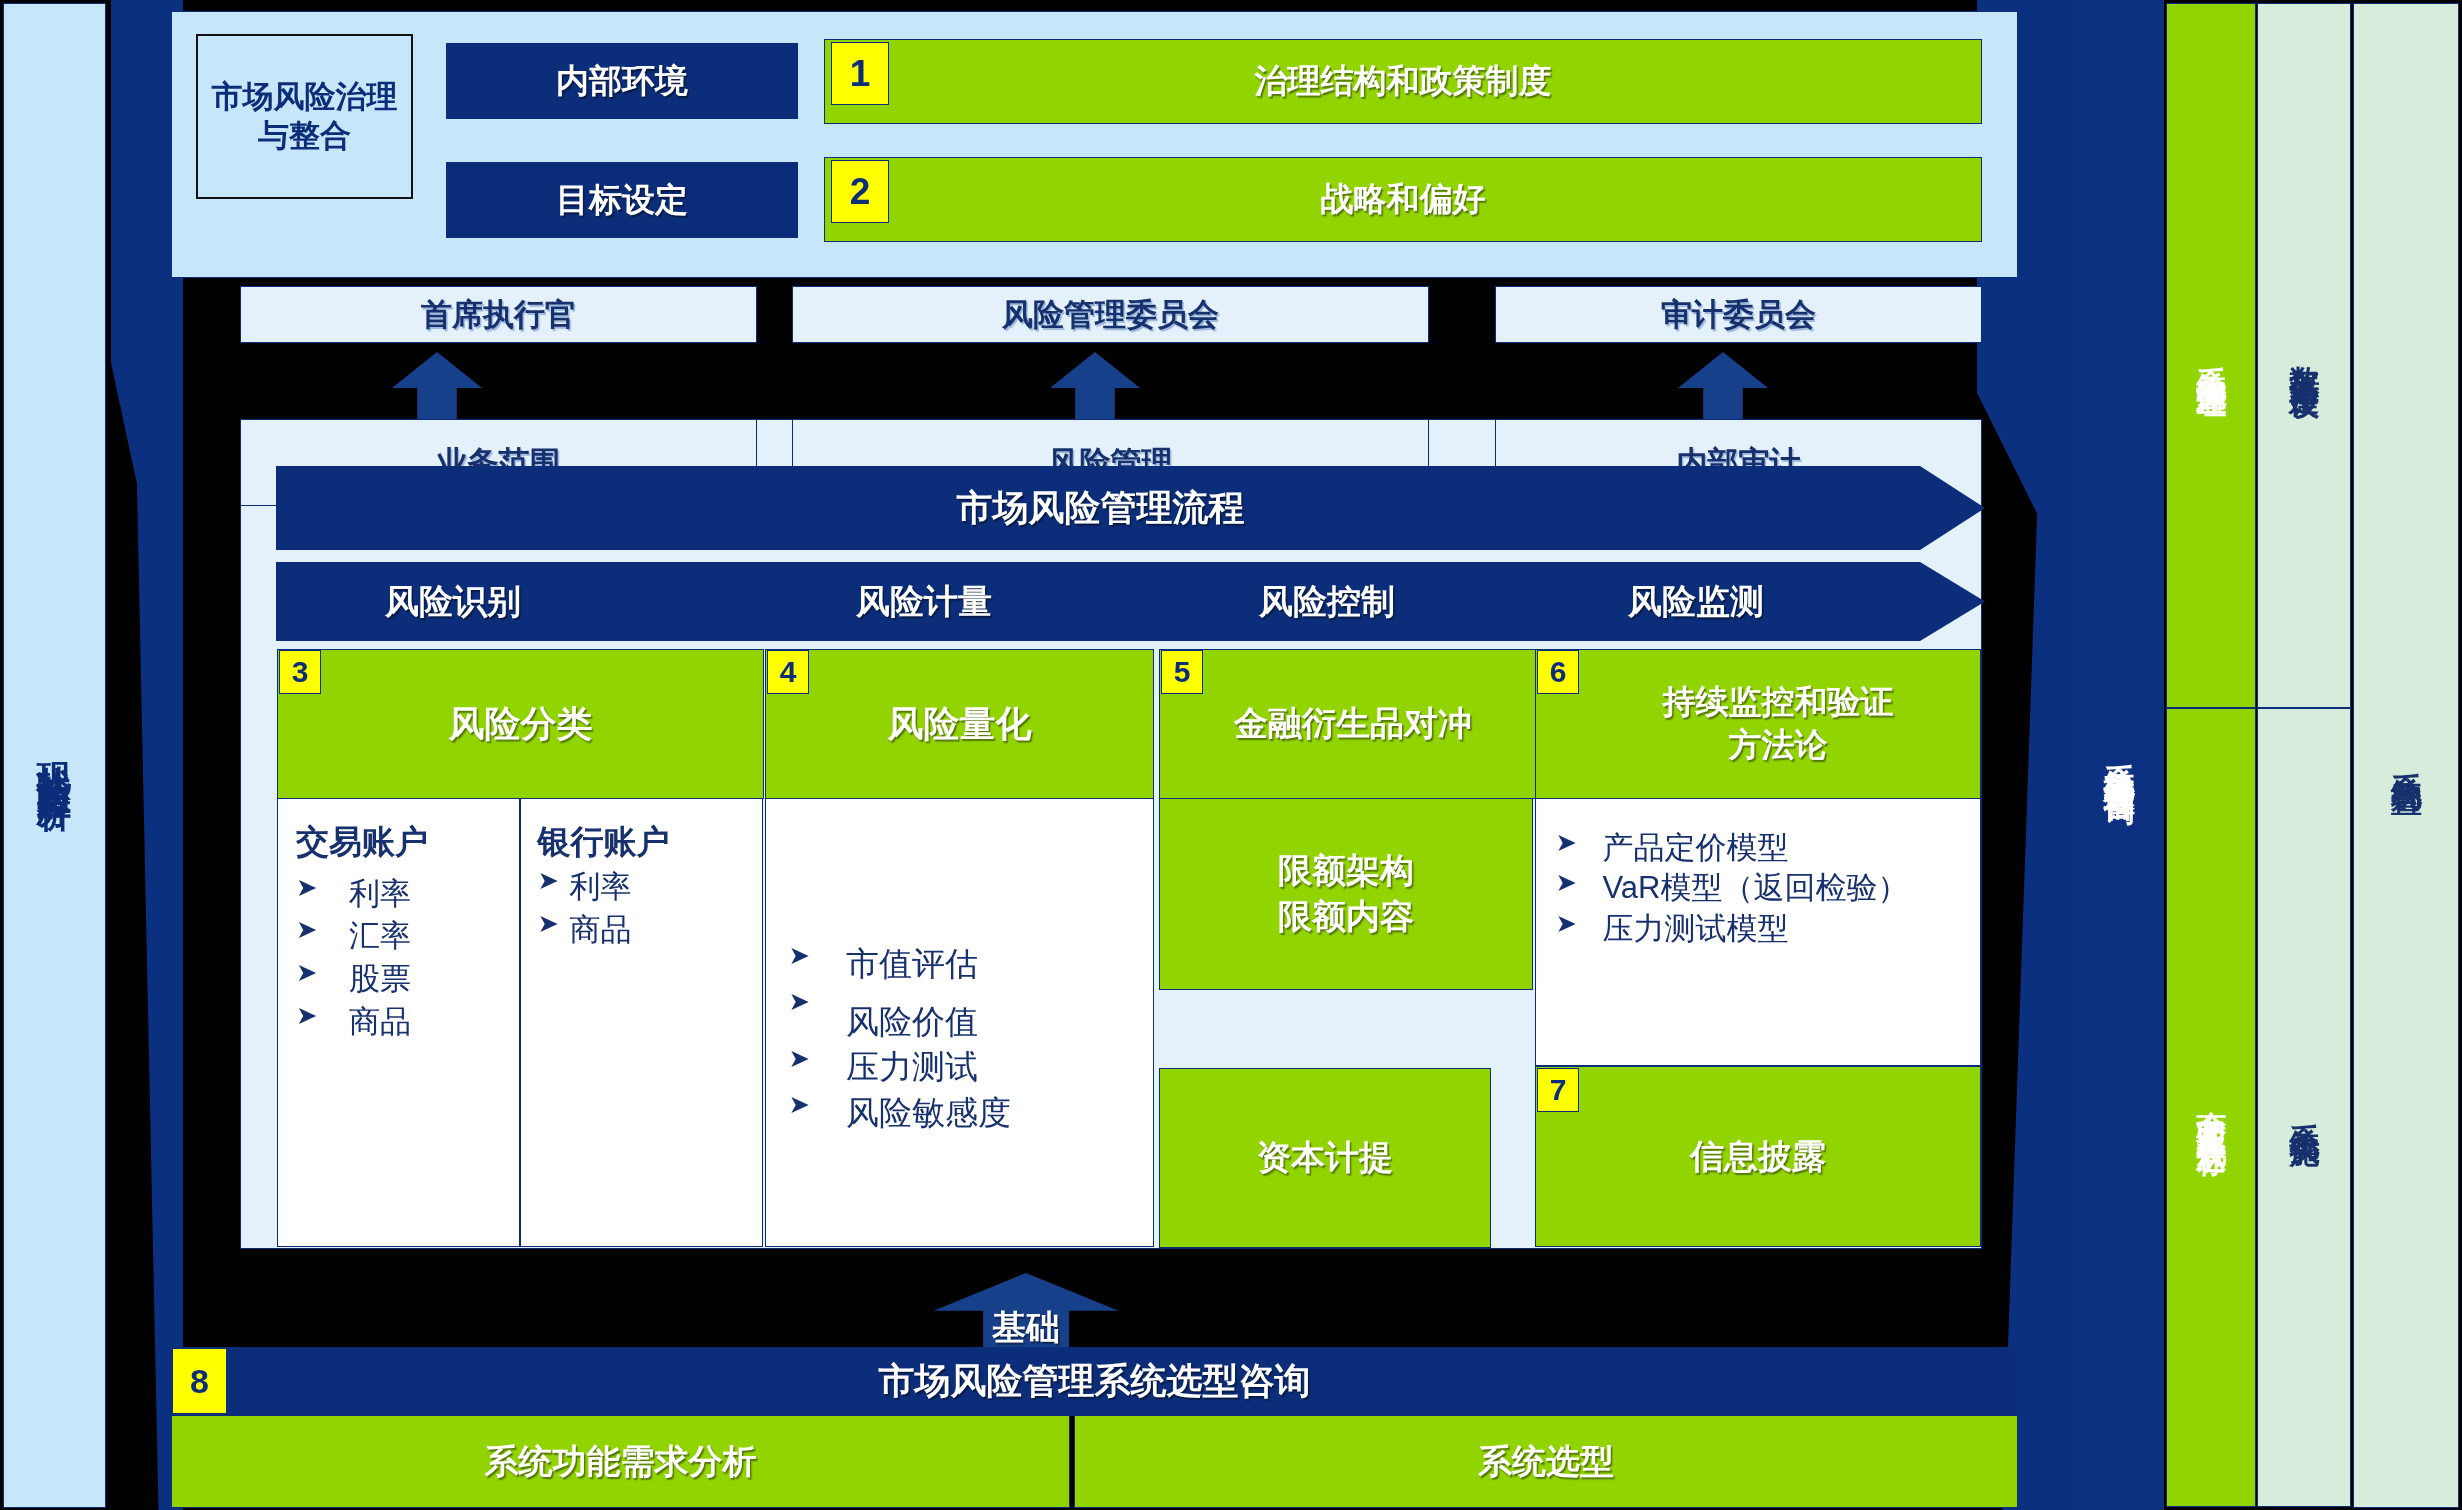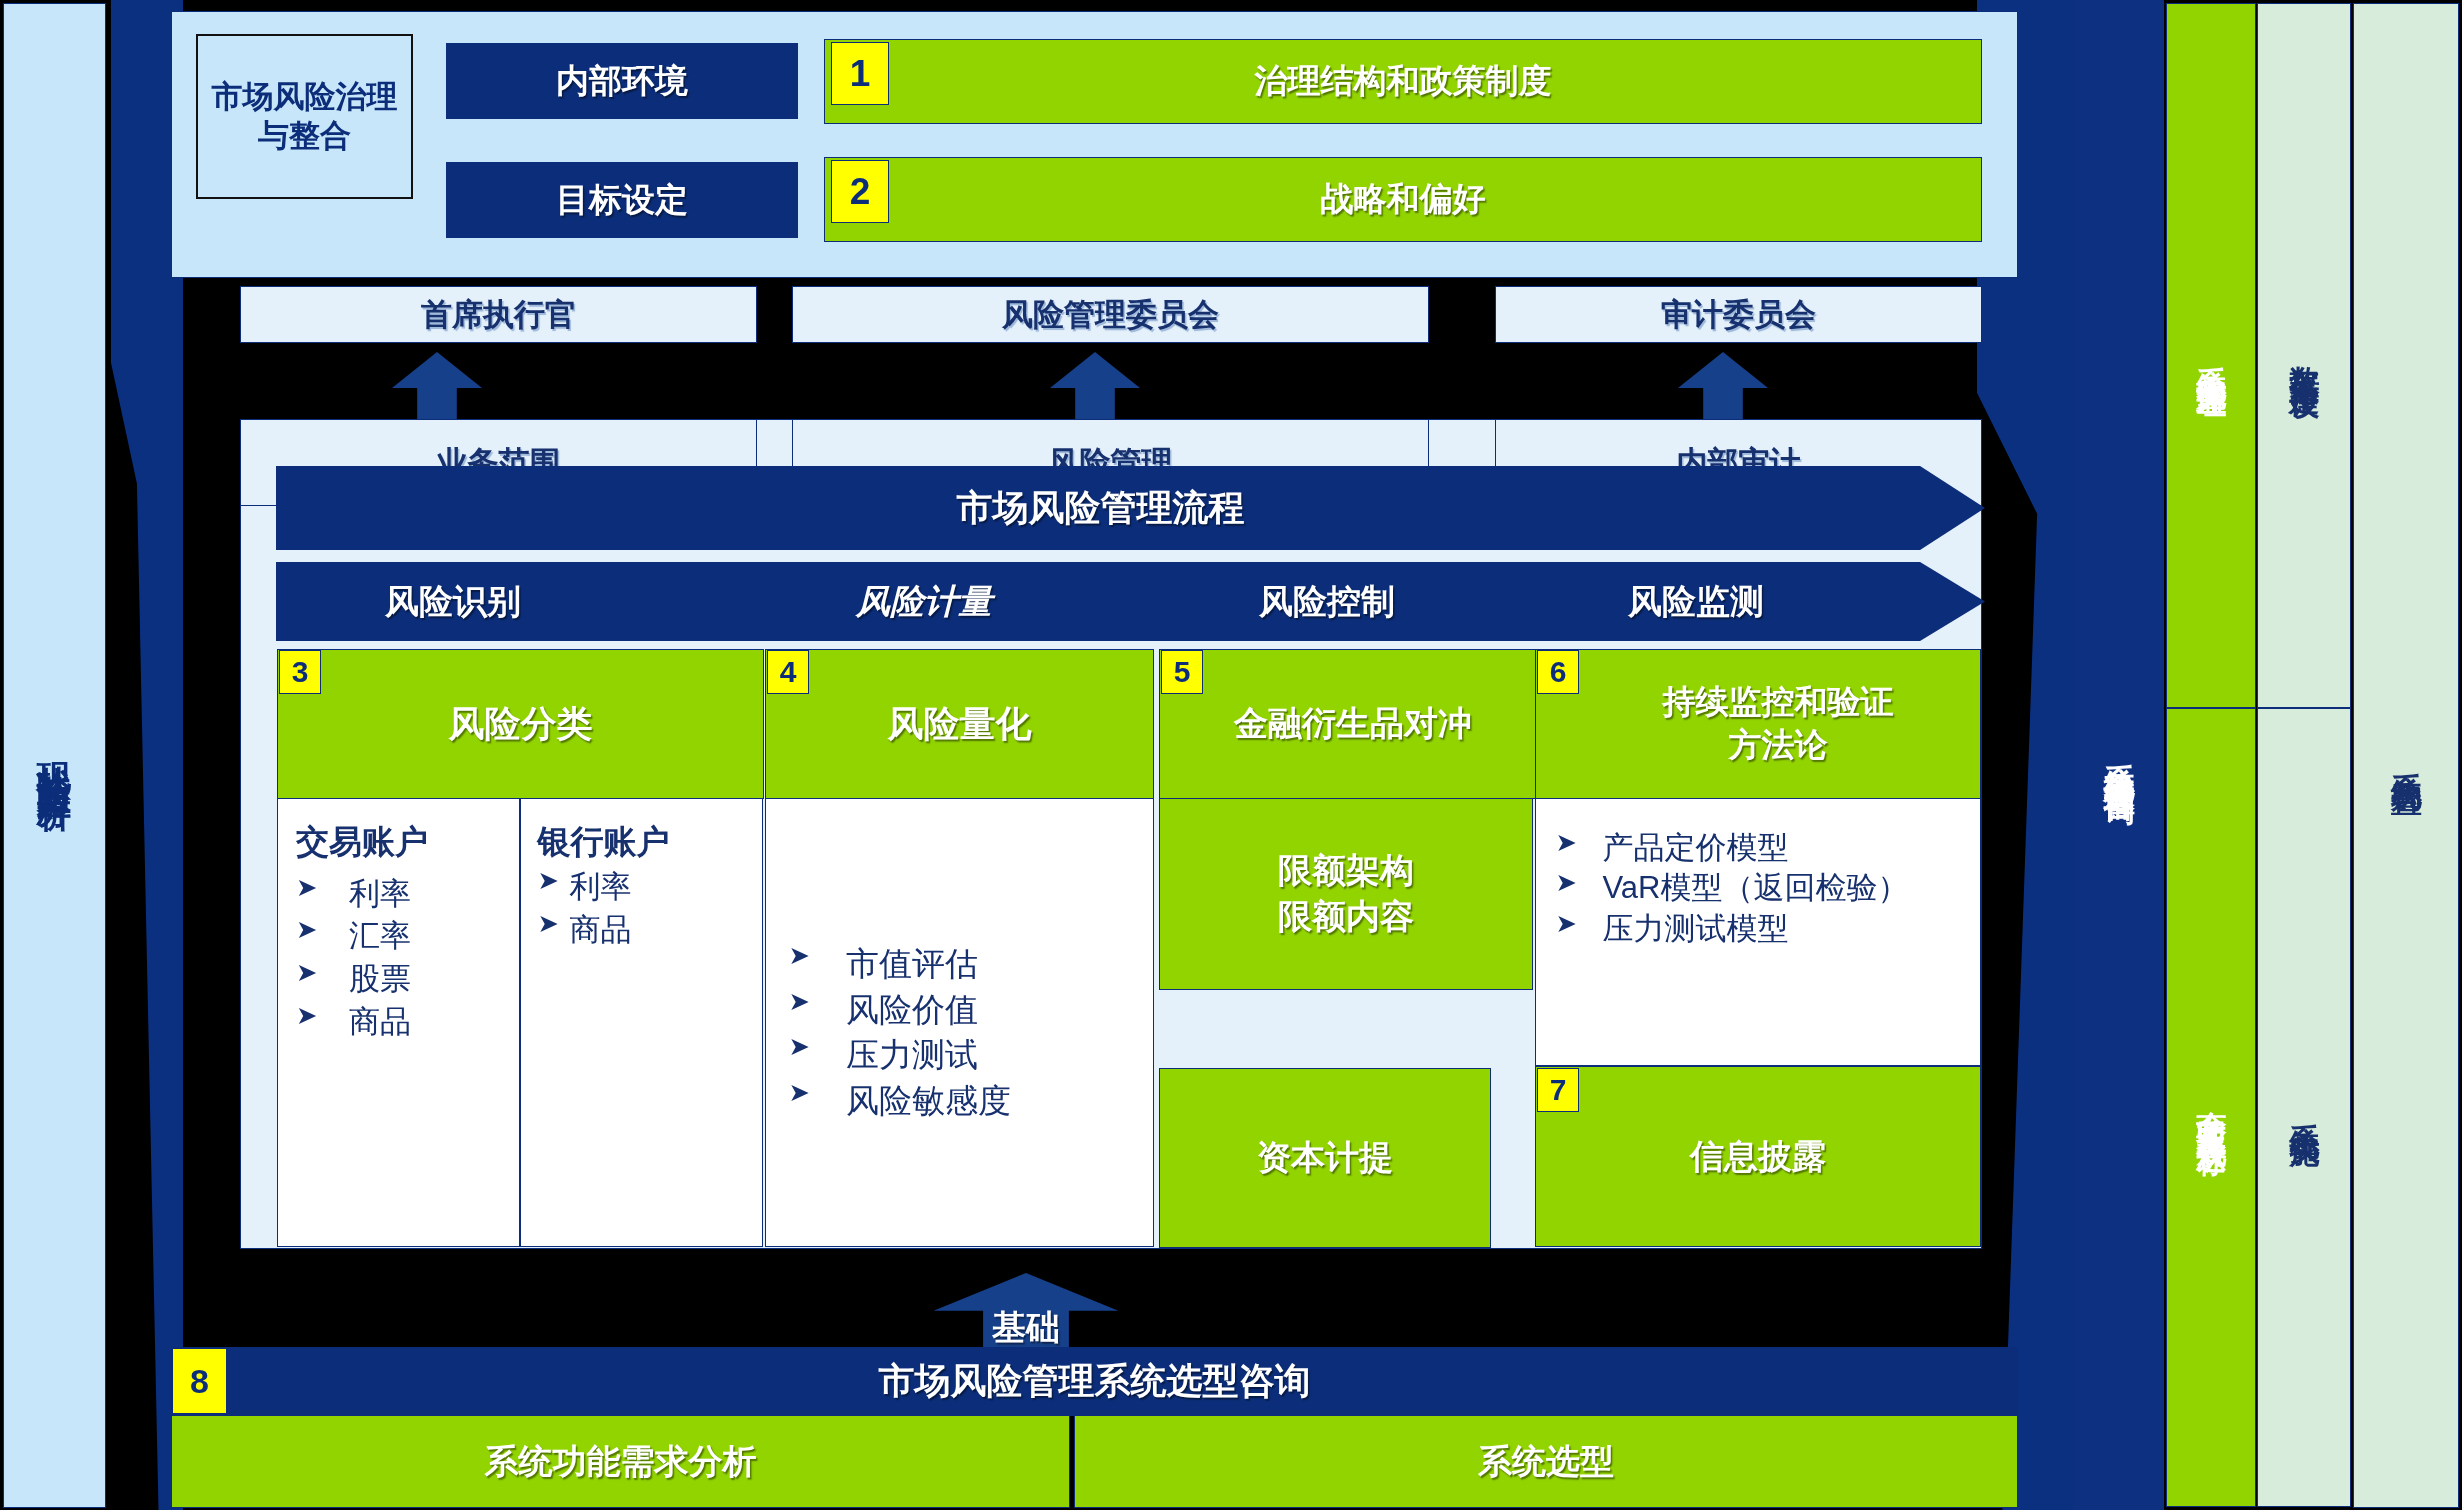--- a/index.html
+++ b/index.html
@@ -96,21 +96,21 @@
 <div class="abs navy ctr" style="left:276px;top:466px;width:1709px;height:84px;
             clip-path:polygon(0 0,96.2% 0,100% 50%,96.2% 100%,0 100%);">
   <span class="sh" style="font-size:36px;font-weight:bold;margin-right:60px;">市场风险管理流程</span>
 </div>
 
 <div class="abs navy" style="left:276px;top:562px;width:1709px;height:79px;
             clip-path:polygon(0 0,96.2% 0,100% 50%,96.2% 100%,0 100%);"></div>
 <div class="abs ctr" style="left:285px;top:562px;width:336px;height:79px;">
   <span class="sh" style="font-size:34px;font-weight:bold;color:#fff;">风险识别</span>
 </div>
-<div class="abs ctr" style="left:756px;top:562px;width:336px;height:79px;font-style:italic;">
+<div class="abs ctr" style="left:756px;top:562px;width:336px;height:79px;">
   <span class="sh" style="font-size:34px;font-weight:bold;color:#fff;">风险计量</span>
 </div>
 <div class="abs ctr" style="left:1159px;top:562px;width:336px;height:79px;">
   <span class="sh" style="font-size:34px;font-weight:bold;color:#fff;">风险控制</span>
 </div>
 <div class="abs ctr" style="left:1528px;top:562px;width:336px;height:79px;">
   <span class="sh" style="font-size:34px;font-weight:bold;color:#fff;">风险监测</span>
 </div>
 
 <div class="abs green bd ctr" style="left:277px;top:649px;width:487px;height:150px;">
@@ -164,21 +164,21 @@
 </div>
 
 <div class="abs listblue bd" style="left:765px;top:798px;width:389px;height:449px;padding:142px 7.5px 0 22.5px;">
   <ul class="bullets" style="font-size:33px;line-height:1.38;">
     <li>
         <span class="arrow">➤</span>
         <span style="padding-left:25.5px;">市值评估</span>
       </li>
     <li>
         <span class="arrow">➤</span>
-        <span style="padding-left:25.5px;">风险价值</span>
+        <span style="padding-left:25.5px;margin-top:12px;">风险价值</span>
       </li>
     <li>
         <span class="arrow">➤</span>
         <span style="padding-left:25.5px;">压力测试</span>
       </li>
     <li>
         <span class="arrow">➤</span>
         <span style="padding-left:25.5px;">风险敏感度</span>
       </li>
   </ul>

